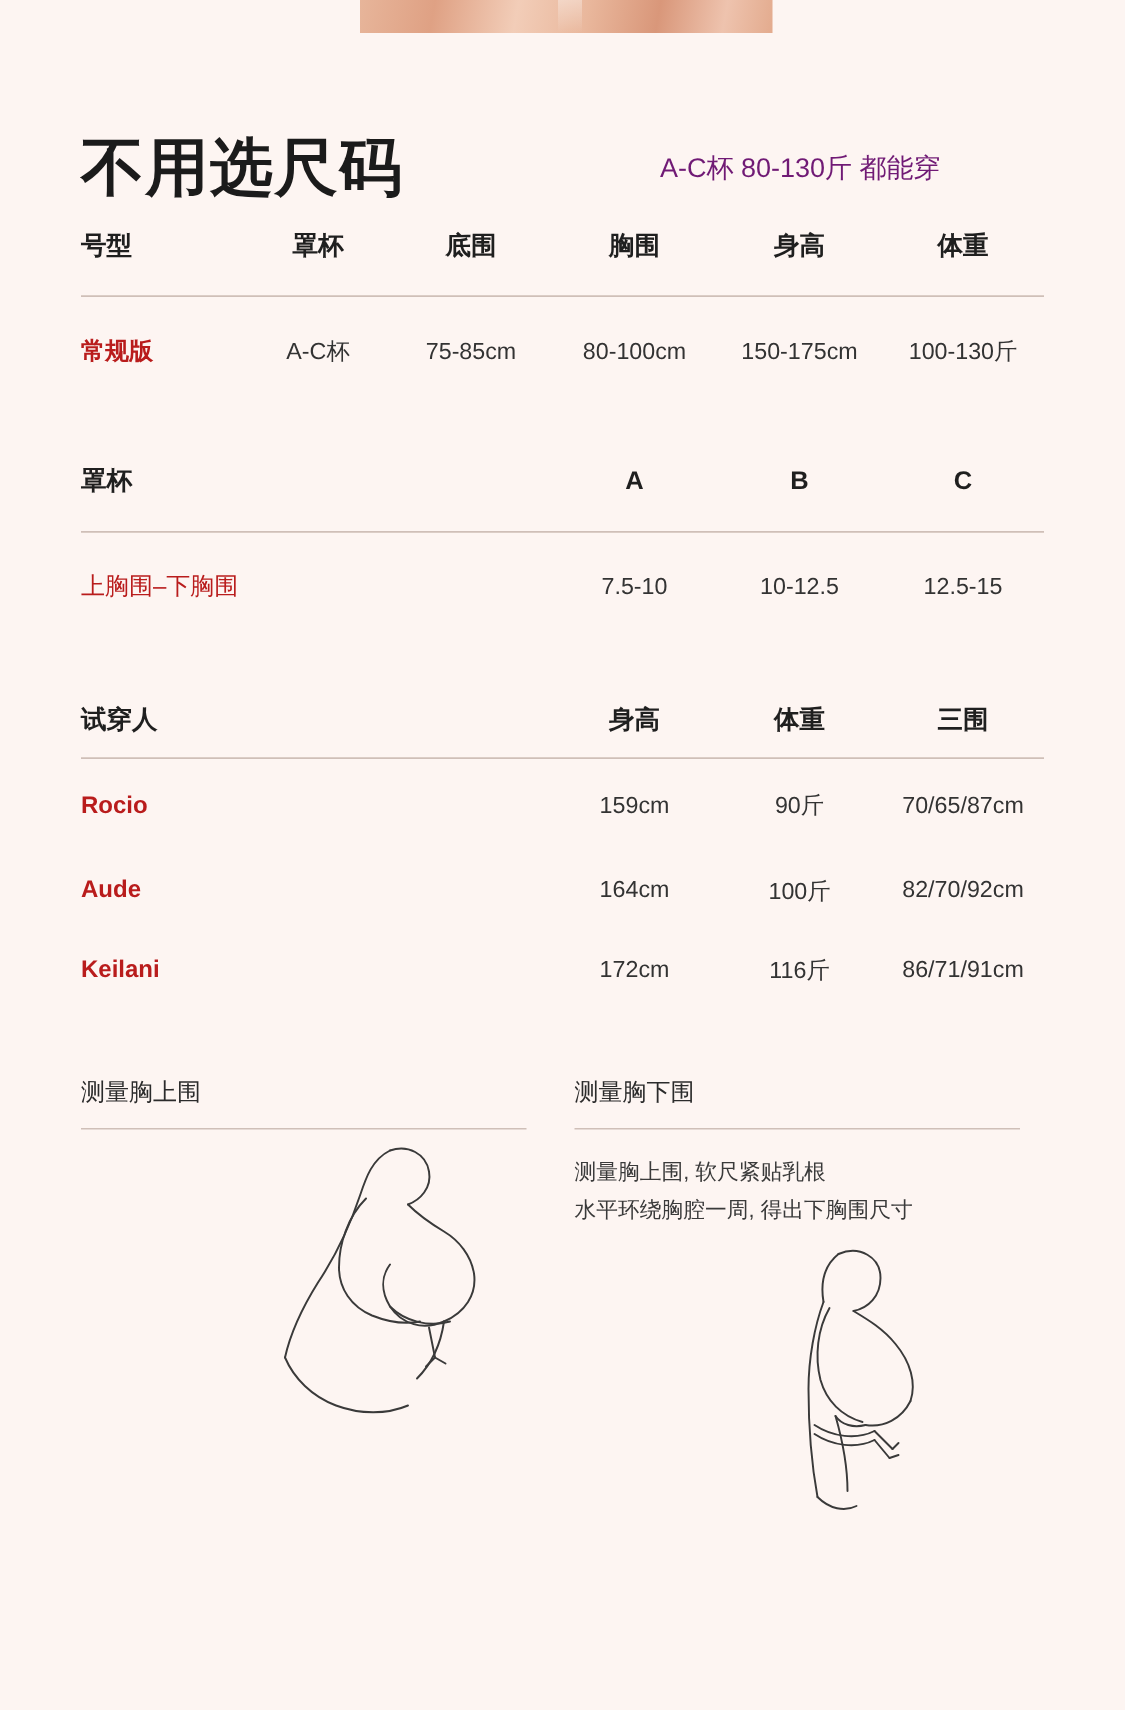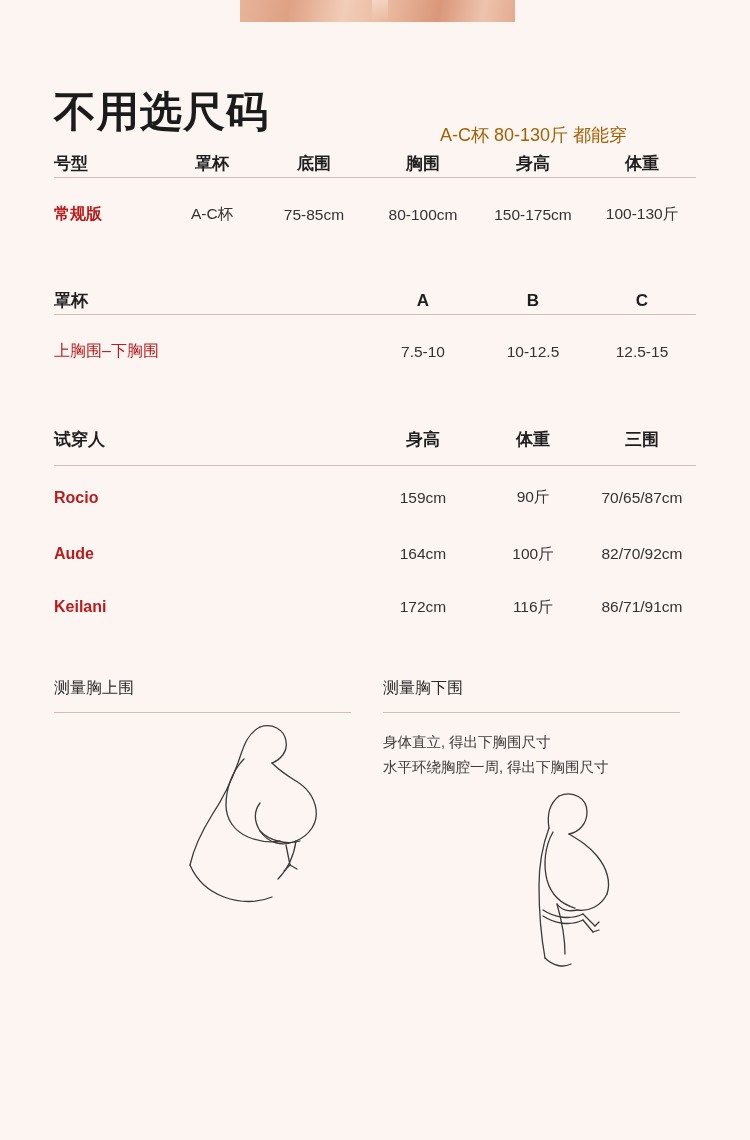--- a/index.html
+++ b/index.html
@@ -58,23 +58,23 @@
     top: 62px;
     font-size: 42px;
     font-weight: bold;
     letter-spacing: 1px;
     color: #1b1b1b;
     white-space: nowrap;
   }
   .subtitle {
     position: absolute;
     left: 440px;
-    top: 101px;
+    top: 78px;
     font-size: 18px;
-    color: #a16207;
+    color: #701a75;
     white-space: nowrap;
   }
 
   
   .block { margin: 0 54px; }
 
   table.t {
     width: 642px;
     border-collapse: collapse;
     table-layout: fixed;
@@ -83,21 +83,21 @@
     font-weight: normal;
     text-align: center;
     font-size: 15.5px;
     color: #333;
     padding: 0;
   }
   table.t thead th {
     font-size: 17px;
     font-weight: bold;
     color: #1f1f1f;
-    padding-bottom: 2px;
+    padding-bottom: 22px;
     border-bottom: 1px solid #cfbfb8;
   }
   table.t thead th.left, table.t td.left {
     text-align: left;
   }
   table.t tbody td {
     padding-top: 26px;
     padding-bottom: 6px;
   }
   table.t tbody td.left {
@@ -285,21 +285,21 @@
           <path d="M86 112 C96 122 112 126 126 122" stroke-dasharray="0"></path>
           <path d="M112 126 L116 146"></path>
           <path d="M116 146 L110 152"></path>
           <path d="M116 146 L123 150"></path>
         </svg>
       </div>
     </div>
 
     <div class="measure-col">
       <div class="measure-title">测量胸下围</div>
-      <div class="measure-text" style="white-space:pre-line">身体直立, 得出下胸围尺寸
+      <div class="measure-text" style="white-space:pre-line">测量胸上围, 软尺紧贴乳根
 水平环绕胸腔一周, 得出下胸围尺寸</div>
       <div class="fig two">
         <svg width="180" height="195" viewBox="0 0 180 195" fill="none" stroke="#3a3a3a" stroke-width="1.3" stroke-linecap="round" stroke-linejoin="round">
 
           <path d="M72 10 C86 4 100 12 100 26 C100 38 92 46 82 48"></path>
           <path d="M72 10 C62 18 60 30 62 42"></path>
 
           <path d="M62 42 C56 58 52 80 52 100 C52 124 54 150 58 172"></path>
 
           <path d="M82 48 C92 54 102 60 110 70 C120 82 124 96 120 108"></path>

